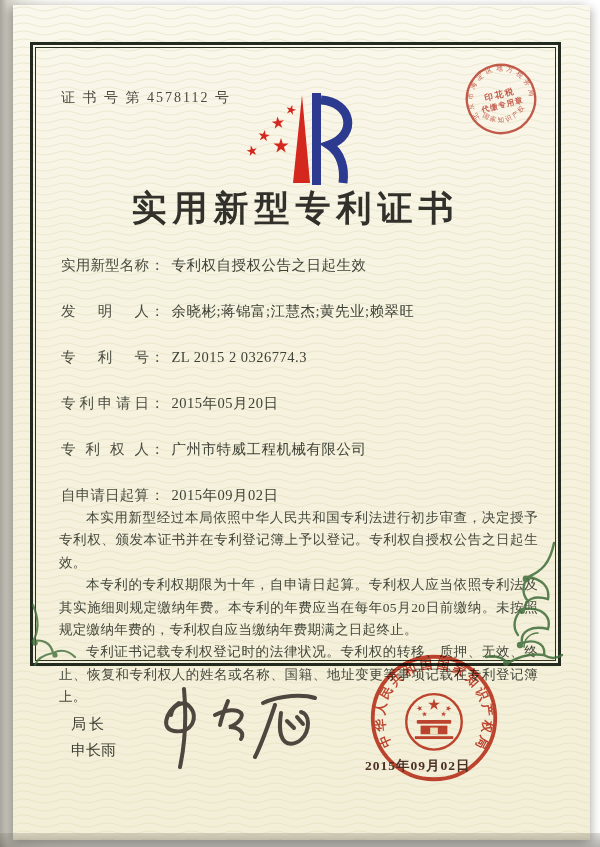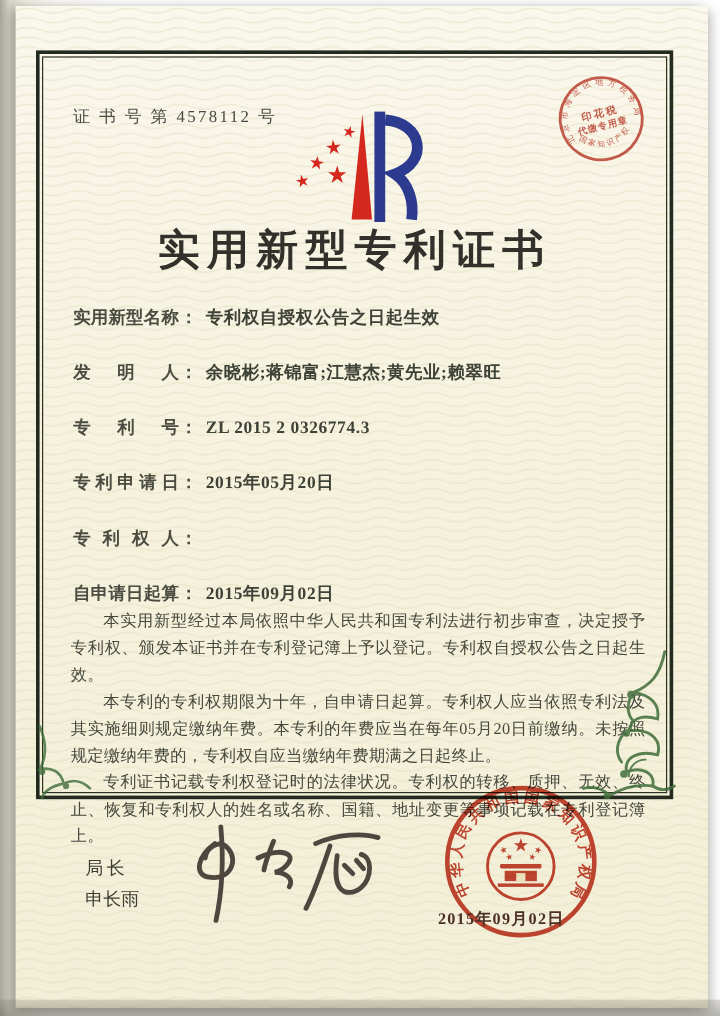--- a/index.html
+++ b/index.html
@@ -28,21 +28,21 @@
   .cert-no{position:absolute;left:28px;top:44px;font-size:14px;letter-spacing:2px;color:#4c4a40;}
 
   .logo{position:absolute;left:50%;top:44px;transform:translateX(-50%);width:120px;height:100px;}
 
   .title{
     position:absolute;top:140px;left:0;width:100%;text-align:center;
     font-size:35px;font-weight:bold;letter-spacing:6px;color:#32302a;
   }
 
   .fields{position:absolute;top:212px;left:28px;right:16px;}
-  .field-row{display:flex;align-items:flex-start;margin-bottom:30px;font-size:14.5px;line-height:16px;color:#44463b;font-weight:bold;}
+  .field-row{display:flex;align-items:flex-start;margin-bottom:30px;font-size:14.5px;line-height:16px;color:#44463b;}
   .f-label{display:inline-block;width:88px;text-align:justify;text-align-last:justify;color:#4a4c40;flex:0 0 88px;}
   .f-colon{margin:0 2px 0 1px;color:#4a4c40;}
   .f-value{margin-left:5px;color:#3e4136;letter-spacing:.5px;}
 
   .paragraphs{
     position:absolute;top:462px;left:26px;right:20px;
     font-size:13.5px;line-height:22.4px;text-align:justify;color:#45483c;
   }
   .paragraphs p{margin:0;text-indent:2em;letter-spacing:.3px;}
 
@@ -119,20 +119,21 @@
           <span class="f-value">ZL 2015 2 0326774.3</span>
         </div>
         <div class="field-row">
           <span class="f-label">专利申请日</span>
             <span class="f-colon">：</span>
           <span class="f-value">2015年05月20日</span>
         </div>
         <div class="field-row">
           <span class="f-label">专利权人</span>
             <span class="f-colon">：</span>
+          <span class="f-value">广州市特威工程机械有限公司</span>
         </div>
         <div class="field-row">
           <span class="f-label">自申请日起算</span>
             <span class="f-colon">：</span>
           <span class="f-value">2015年09月02日</span>
         </div>
       </div>
 
       <div class="paragraphs">
         <p>本实用新型经过本局依照中华人民共和国专利法进行初步审查，决定授予专利权、颁发本证书并在专利登记簿上予以登记。专利权自授权公告之日起生效。</p>

